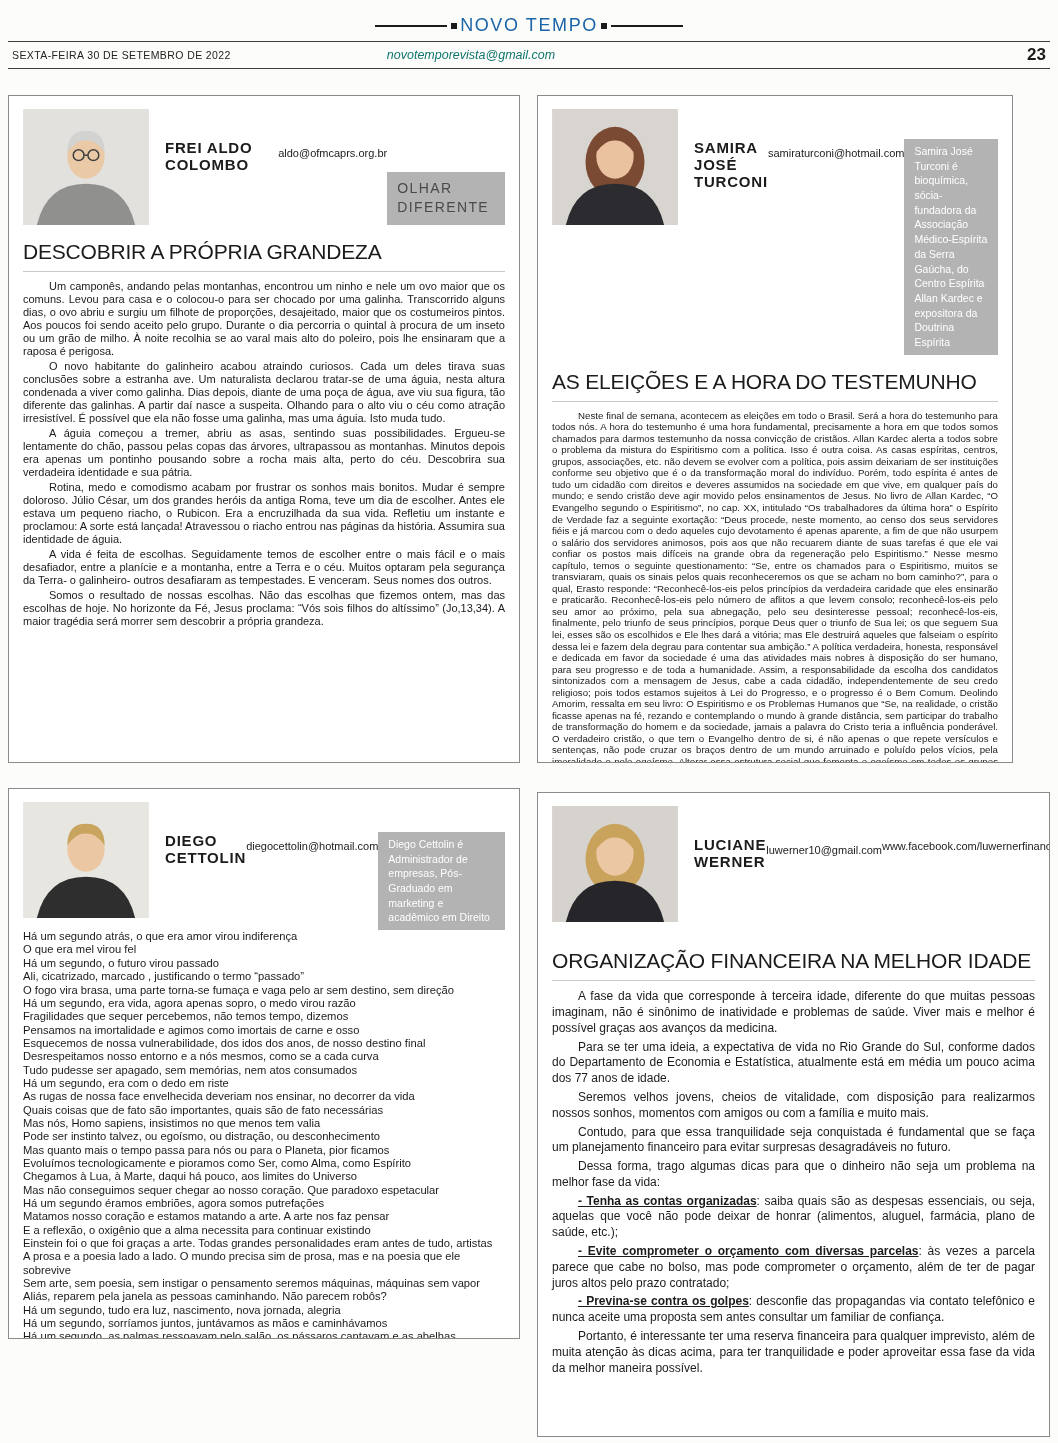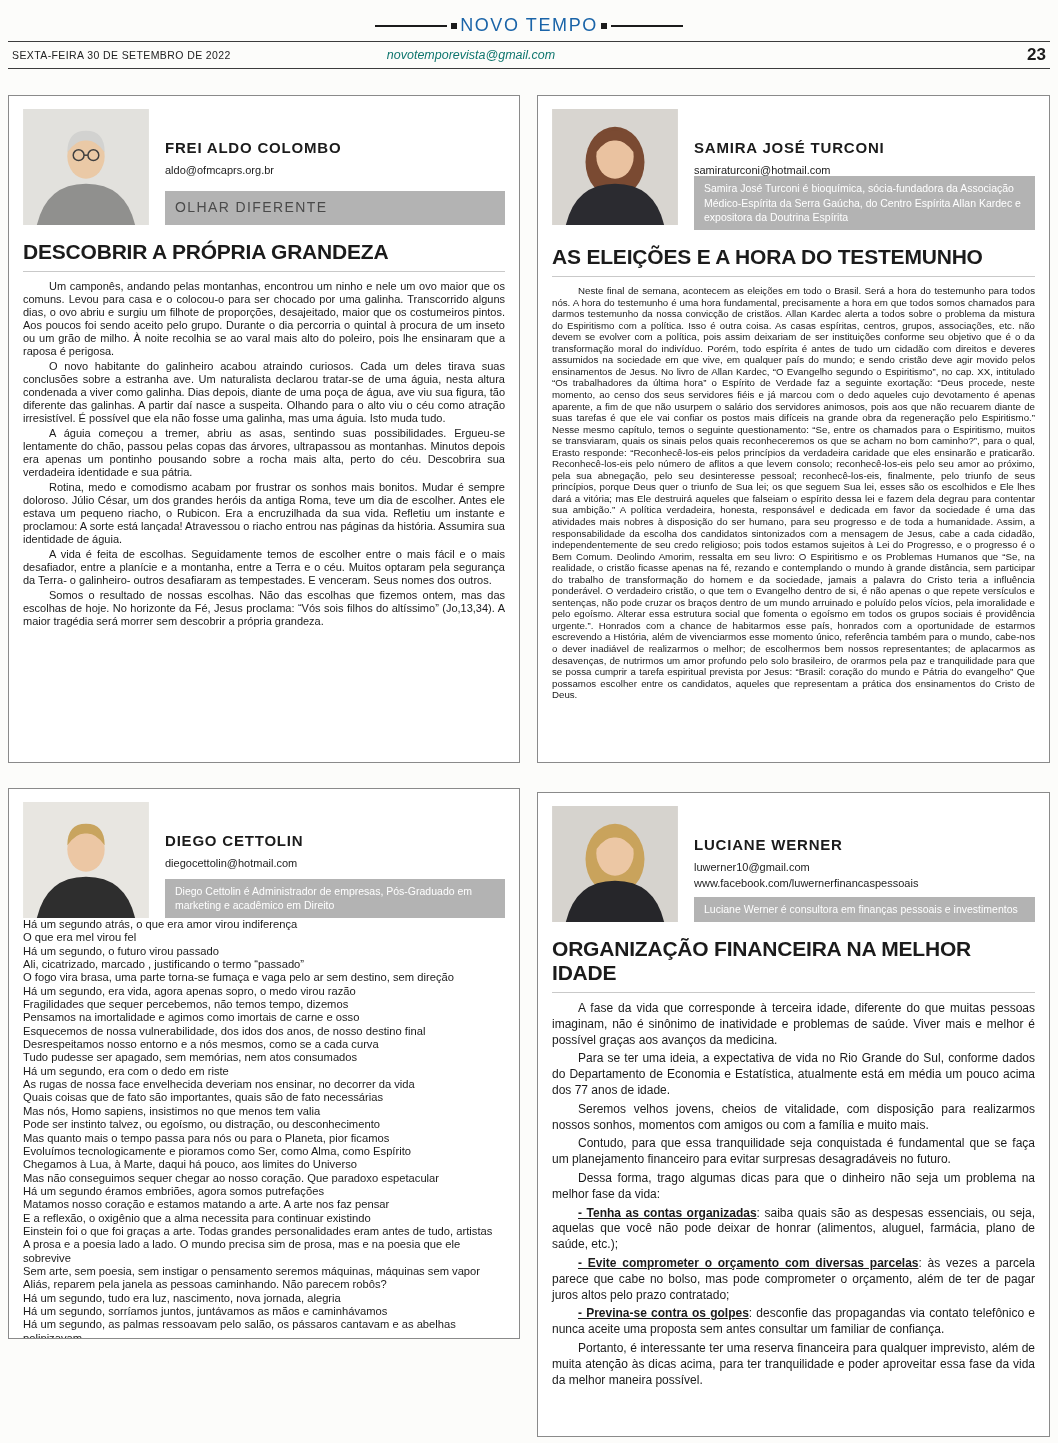--- a/index.html
+++ b/index.html
@@ -19,38 +19,38 @@
               padding:3px 4px;border-top:1px solid var(--rule-dark,#3c3c3c);
               border-bottom:1px solid var(--rule-dark,#3c3c3c)}
   .date{font-size:10.5px;letter-spacing:.4px;color:#222;width:300px}
   .header-email{font-style:italic;font-size:12.5px;color:#0f766e;transform:translateX(-58px)}
   .page-num{font-size:17px;font-weight:bold;width:300px;text-align:right}
 
   
   .article{position:absolute;border:1px solid var(--border-gray,#8a8a8a);background:#fff;
            padding:13px 14px 10px;overflow:hidden}
   #a1{left:8px;  top:95px; width:512px;height:668px}
-  #a2{left:537px;top:95px; width:513px;height:668px}
+  #a2{left:537px;top:95px; width:476px;height:668px}
   #a3{left:8px;  top:788px;width:512px;height:551px}
   #a4{left:537px;top:792px;width:513px;height:645px}
 
   .art-head{display:flex;gap:16px}
   .photo{width:126px;height:116px;flex:none}
   .photo svg{width:100%;height:100%;display:block}
   .photo.long-hair{--lh-disp:block}
   .photo.glasses{--gl-disp:block}
-  .head-right{flex:1;display:flex;flex-direction:column;padding-top:30px;min-width:0}
+  .head-right{flex:1;display:flex;padding-top:30px;min-width:0}
   .author{font-size:15px;font-weight:bold;letter-spacing:.8px}
   .contact{font-size:11px;margin-top:8px;color:#222}
   .contact + .contact{margin-top:4px}
   .bar{margin-top:auto;background:var(--bar-gray,#b3b3b3);color:#fff;font-size:10.5px;
        line-height:1.4;padding:5px 10px}
   .bar-column{font-size:14px;color:#4a4a4a;letter-spacing:1.4px;padding:7px 10px}
 
-  .headline{font-size:21px;font-weight:bold;margin:15px 0 8px;padding-bottom:7px;
+  .headline{font-size:21px;font-weight:normal;margin:15px 0 8px;padding-bottom:7px;
             border-bottom:1px solid #c9c9c9;letter-spacing:-.2px}
 
   .body p{margin:0 0 2px}
   .body-justified p{text-align:justify;text-indent:26px;font-size:11px;line-height:13px}
   #a4 .body-justified p{font-size:12px;line-height:15.8px;margin-bottom:3px}
   .body-dense p{text-align:justify;text-indent:26px;font-size:9.7px;line-height:11.55px}
   .poem p{font-size:11.2px;line-height:13.35px;margin:0;text-indent:0}
   .body b{text-decoration:underline}
 </style>
 </head>

